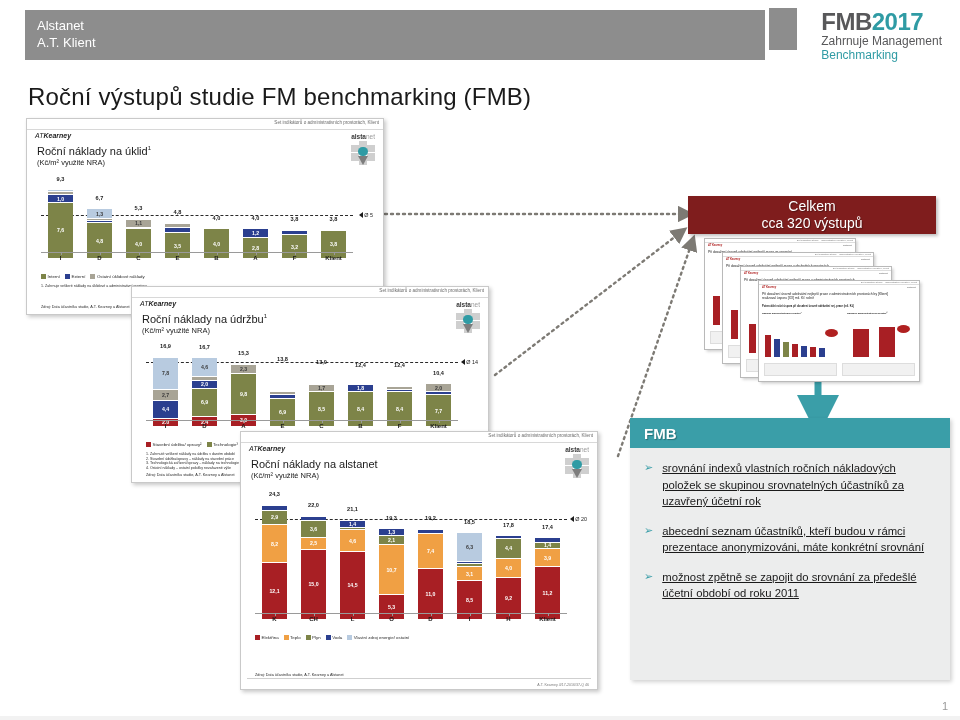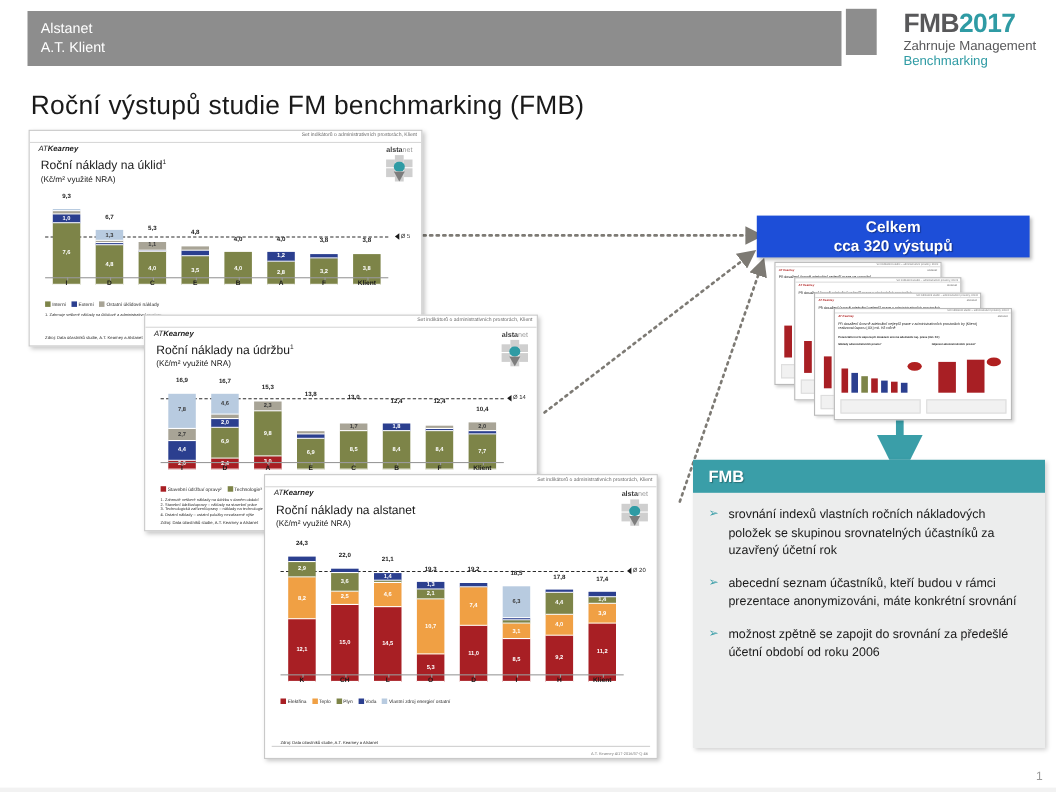--- a/index.html
+++ b/index.html
@@ -135,39 +135,39 @@
     position: absolute; font-size: 3.8px; color: #2a2a2a;
   }
   .slide-footer-line {
     position: absolute; left: 6px; right: 6px; height: 1px; background: #cfcfcf;
   }
   .pagemark { position: absolute; font-size: 3.6px; color: #7a7a7a; }
 
   
   #celkem-box {
     position: absolute; left: 688px; top: 196px; width: 248px; height: 38px;
-    background: #1d4ed8; box-shadow: 2px 2px 3px rgba(0,0,0,0.25);
+    background: #7f1d1d; box-shadow: 2px 2px 3px rgba(0,0,0,0.25);
     display: flex; flex-direction: column; align-items: center;
-    justify-content: center; color: #ffffff; font-weight: bold;
+    justify-content: center; color: #ffffff; font-weight: normal;
     font-size: 14px; line-height: 17px; text-align: center;
     text-shadow: 1px 1px 1px rgba(0,0,0,0.35);
   }
   #fmb-panel {
     position: absolute; left: 630px; top: 418px; width: 320px; height: 262px;
     background: #eceded; box-shadow: 2px 2px 4px rgba(0,0,0,0.18);
   }
   #fmb-panel-header {
     height: 30px; background: #3a9ea8; color: #ffffff;
     font-size: 15px; font-weight: bold; display: flex; align-items: center;
     padding-left: 14px; text-shadow: 1px 1px 1px rgba(0,0,0,0.3);
   }
   #fmb-bullets { padding: 12px 16px 0 14px; }
   .bullet { display: flex; gap: 9px; margin-bottom: 13px; }
   .bullet .arrow { color: #3a9ea8; font-size: 11px; line-height: 15px; flex: 0 0 auto; }
-  .bullet .btxt { font-size: 11.3px; color: #1a1a1a; line-height: 16.5px; }
+  .bullet .btxt { font-size: 11.3px; color: #1a1a1a; line-height: 16.5px; text-decoration: underline; }
 
   
   .thumb {
     position: absolute; background: #ffffff; border: 1px solid #b9b9b9;
     box-shadow: 1.5px 1.5px 3px rgba(0,0,0,0.2); overflow: hidden;
   }
   .th-bar { position: absolute; left: 0; right: 0; top: 0; height: 4px; border-bottom: 0.5px solid #ddd; }
   .th-ctx { position: absolute; right: 2px; top: 0.3px; font-size: 2.4px; color: #777; white-space: nowrap; }
   .th-atk { position: absolute; left: 3px; top: 5px; font-size: 2.6px; font-style: italic; color: #b02020; font-weight: bold; }
   .th-alsta { position: absolute; right: 3px; top: 5px; font-size: 2.4px; color: #888; font-weight: bold; }
@@ -660,19 +660,19 @@
       <div class="bullet">
         <span class="arrow">➢</span>
         <span class="btxt">srovnání indexů vlastních ročních nákladových položek se skupinou srovnatelných účastníků za uzavřený účetní rok</span>
       </div>
       <div class="bullet">
         <span class="arrow">➢</span>
         <span class="btxt">abecední seznam účastníků, kteří budou v rámci prezentace anonymizováni, máte konkrétní srovnání</span>
       </div>
       <div class="bullet">
         <span class="arrow">➢</span>
-        <span class="btxt">možnost zpětně se zapojit do srovnání za předešlé účetní období  od roku 2006</span>
+        <span class="btxt">možnost zpětně se zapojit do srovnání za předešlé účetní období  od roku 2011</span>
       </div>
     </div>
 </div>
 
 <div id="page-number">1</div>
 <div id="bottom-band"></div>
 
 </body></html>

